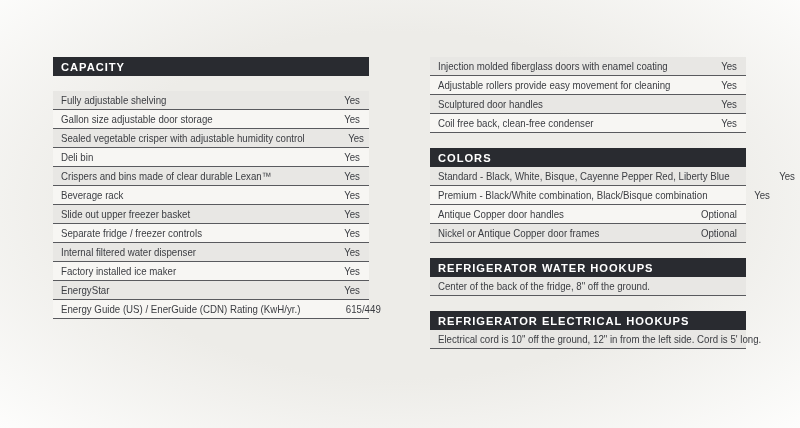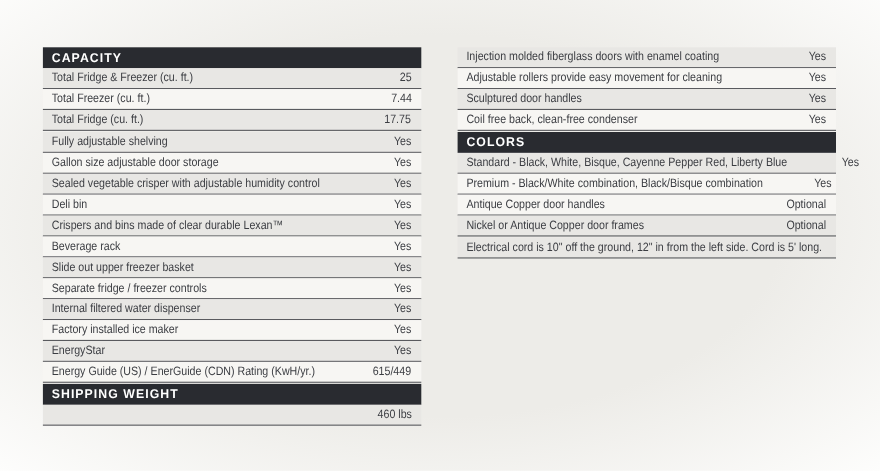--- a/index.html
+++ b/index.html
@@ -17,21 +17,21 @@
     display: flex;
     gap: 31px;
     padding: 42px 39px 0 38px;
     box-sizing: border-box;
   }
   .col {
     width: 346px;
     flex: 0 0 346px;
   }
   .spec-section {
-    margin: 1px;
+    margin: 15px;
   }
   .section-header {
     background: var(--header-bg, #292b30);
     height: 19px;
     display: flex;
     align-items: center;
     padding: 0 8px;
     box-sizing: border-box;
   }
   .section-title {
@@ -75,36 +75,20 @@
 </style>
 </head>
 <body>
 
 <div class="page">
   <div class="col">
   <section class="spec-section">
     <header class="section-header">
       <span class="section-title">CAPACITY</span>
     </header>
-    <div class="rows">
-  <div class="spec-row gray">
-    <span class="row-label">Total Fridge &amp; Freezer (cu. ft.)</span>
-    <span class="row-value">25</span>
-  </div>
-
-  <div class="spec-row light">
-    <span class="row-label">Total Freezer (cu. ft.)</span>
-    <span class="row-value">7.44</span>
-  </div>
-
-  <div class="spec-row gray">
-    <span class="row-label">Total Fridge (cu. ft.)</span>
-    <span class="row-value">17.75</span>
-  </div>
-</div>
   </section>
 
   <section class="spec-section">
     <div class="rows">
   <div class="spec-row gray">
     <span class="row-label">Fully adjustable shelving</span>
     <span class="row-value">Yes</span>
   </div>
 
   <div class="spec-row light">
@@ -158,29 +142,20 @@
   </div>
 
   <div class="spec-row light">
     <span class="row-label">Energy Guide (US) / EnerGuide (CDN) Rating (KwH/yr.)</span>
     <span class="row-value">615/449</span>
   </div>
 </div>
   </section>
 
   <section class="spec-section">
-    <header class="section-header">
-      <span class="section-title">SHIPPING WEIGHT</span>
-    </header>
-    <div class="rows">
-  <div class="spec-row gray">
-    <span class="row-label"></span>
-    <span class="row-value">460 lbs</span>
-  </div>
-</div>
   </section>
 </div>
   <div class="col">
   <section class="spec-section">
     <div class="rows">
   <div class="spec-row gray">
     <span class="row-label">Injection molded fiberglass doors with enamel coating</span>
     <span class="row-value">Yes</span>
   </div>
 
@@ -223,22 +198,36 @@
     <span class="row-value">Optional</span>
   </div>
 
   <div class="spec-row gray">
     <span class="row-label">Nickel or Antique Copper door frames</span>
     <span class="row-value">Optional</span>
   </div>
 </div>
   </section>
 
-
-  <section class="spec-section">
+  <section class="spec-section">
+    <header class="section-header">
+      <span class="section-title">REFRIGERATOR WATER HOOKUPS</span>
+    </header>
+    <div class="rows">
+  <div class="spec-row gray">
+    <span class="row-label">Center of the back of the fridge, 8" off the ground.</span>
+    <span class="row-value"></span>
+  </div>
+</div>
+  </section>
+
+  <section class="spec-section">
+    <header class="section-header">
+      <span class="section-title">REFRIGERATOR ELECTRICAL HOOKUPS</span>
+    </header>
     <div class="rows">
   <div class="spec-row gray">
     <span class="row-label">Electrical cord is 10" off the ground, 12" in from the left side. Cord is 5' long.</span>
     <span class="row-value"></span>
   </div>
 </div>
   </section>
 </div>
 </div>
 

